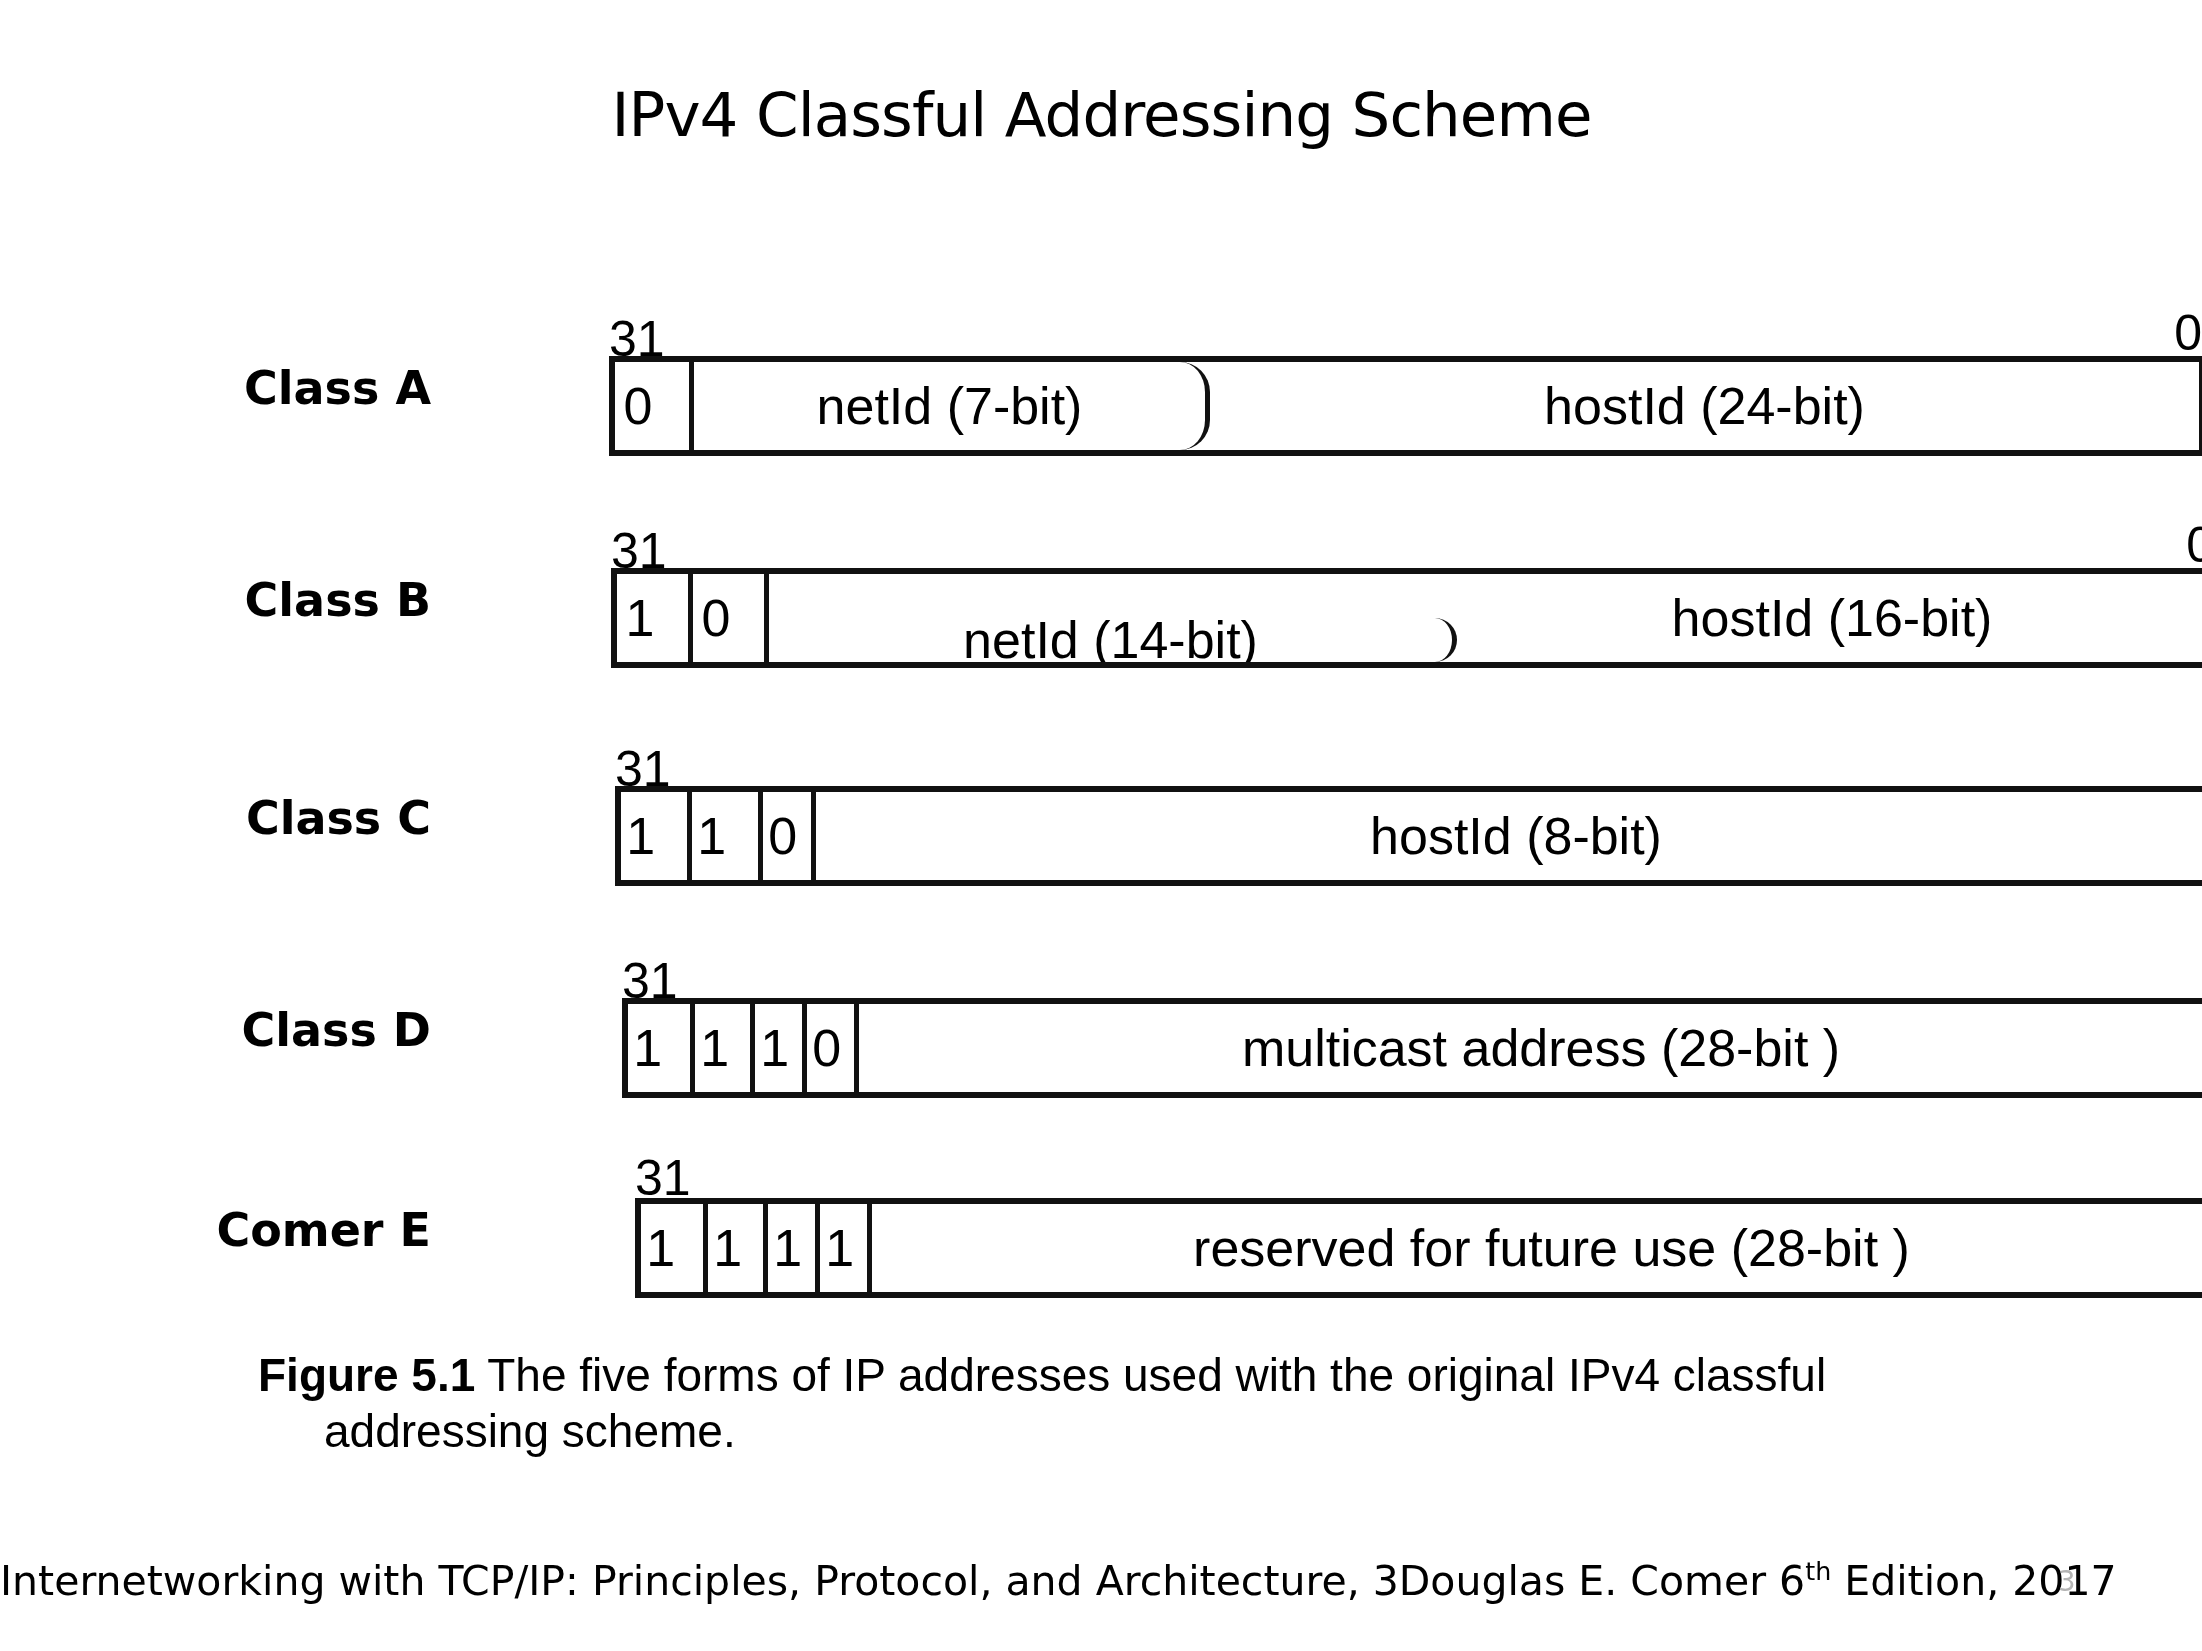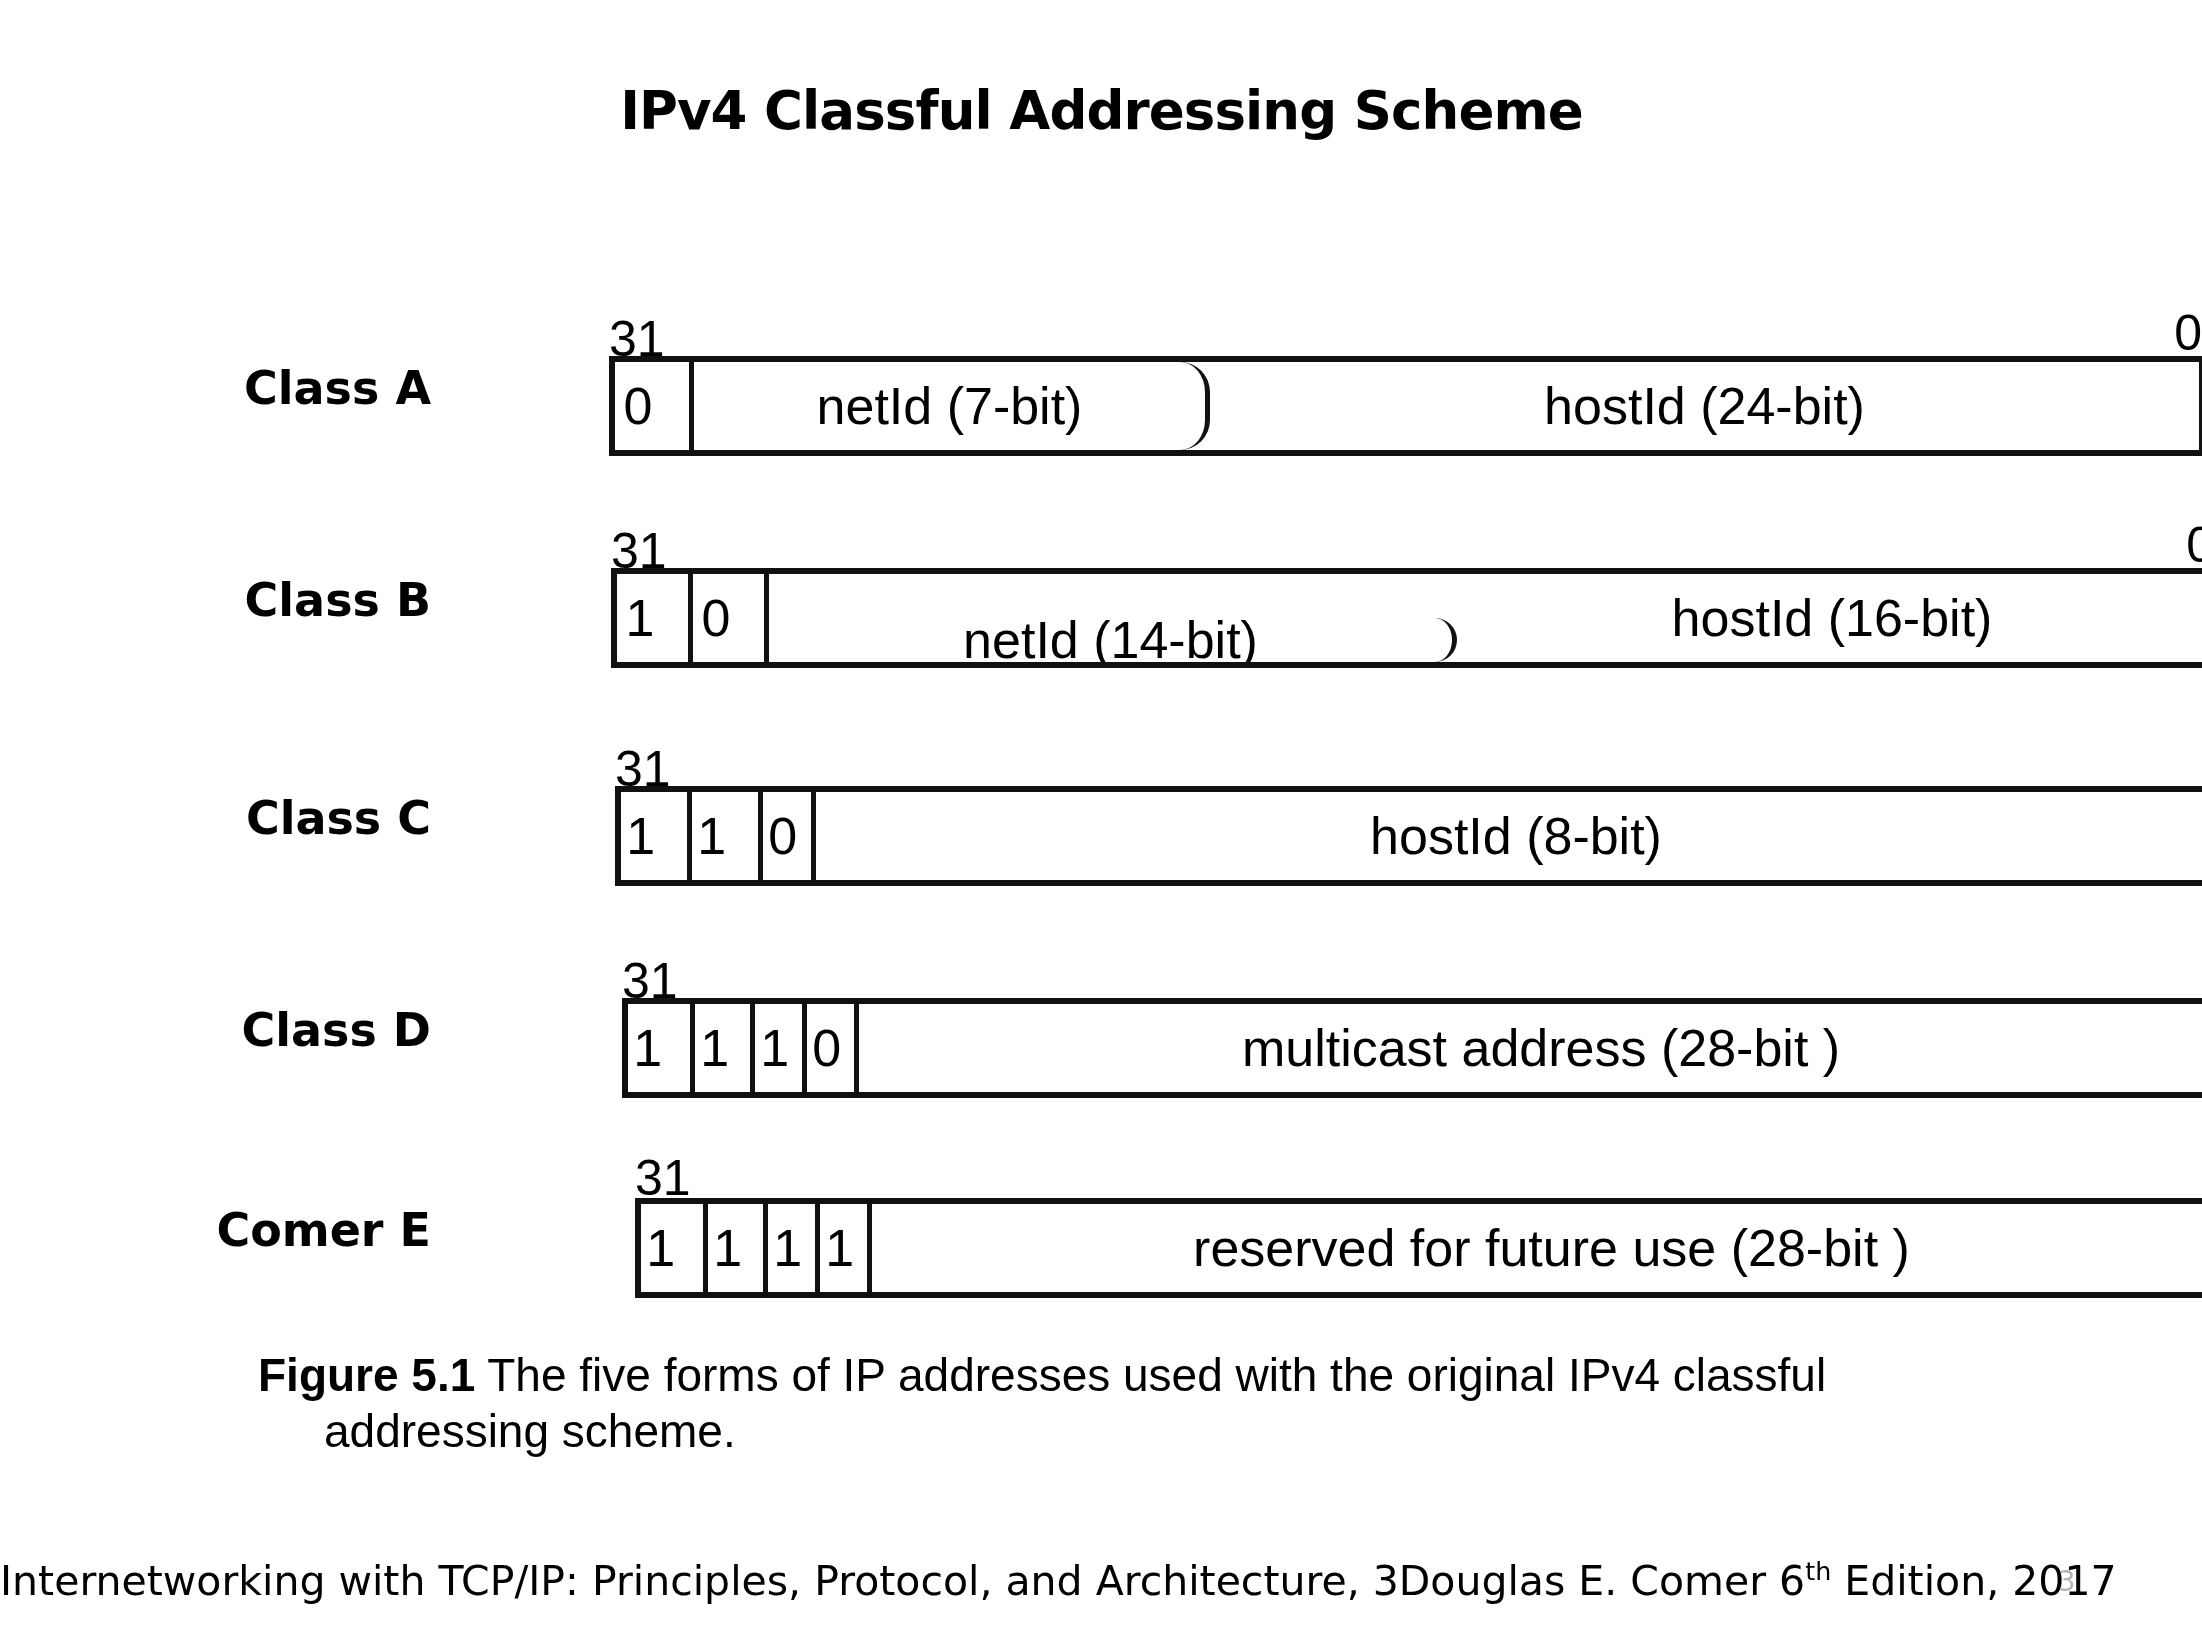--- a/index.html
+++ b/index.html
@@ -17,22 +17,22 @@
   }
 
   
   .slide-title {
     position: absolute;
     top: 83px;
     left: 0;
     width: 2203px;
     text-align: center;
     font-family: "DejaVu Sans", sans-serif;
-    font-weight: bold;
-    font-size: 53px;
+    font-weight: normal;
+    font-size: 61px;
     letter-spacing: -0.9px;
     line-height: 1.05;
     white-space: nowrap;
   }
 
   
   .figure {
     position: absolute;
     top: 0;
     left: 0;

